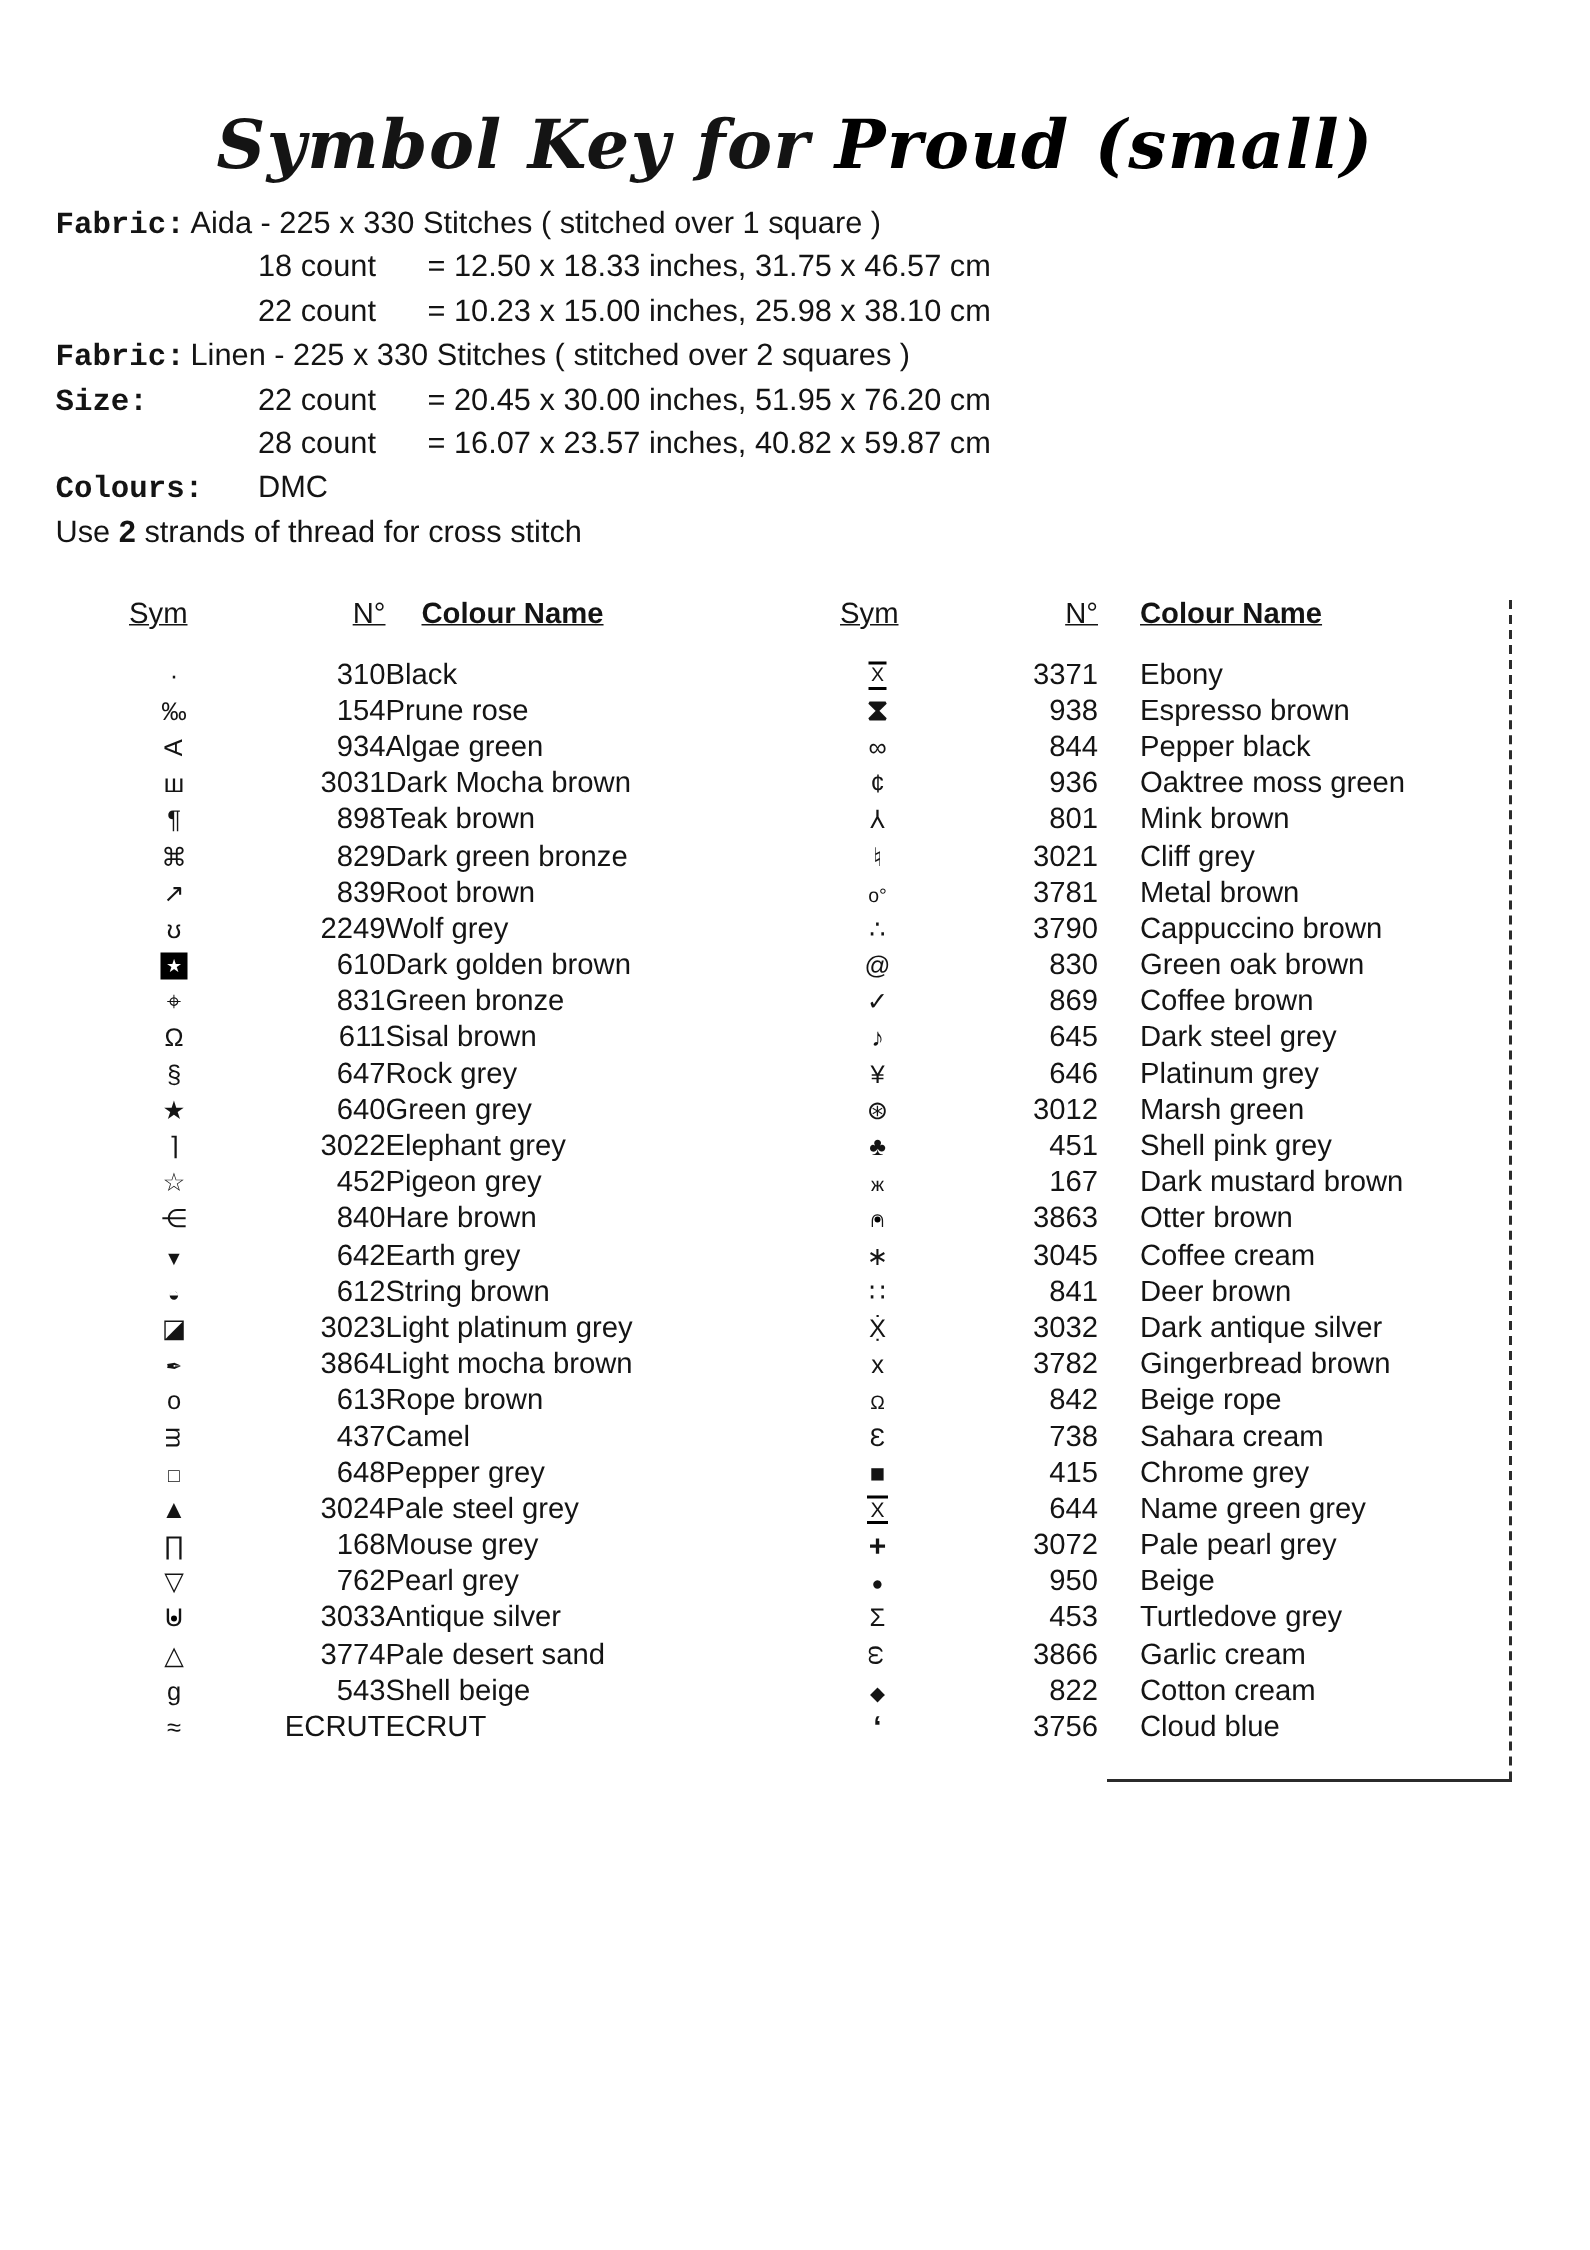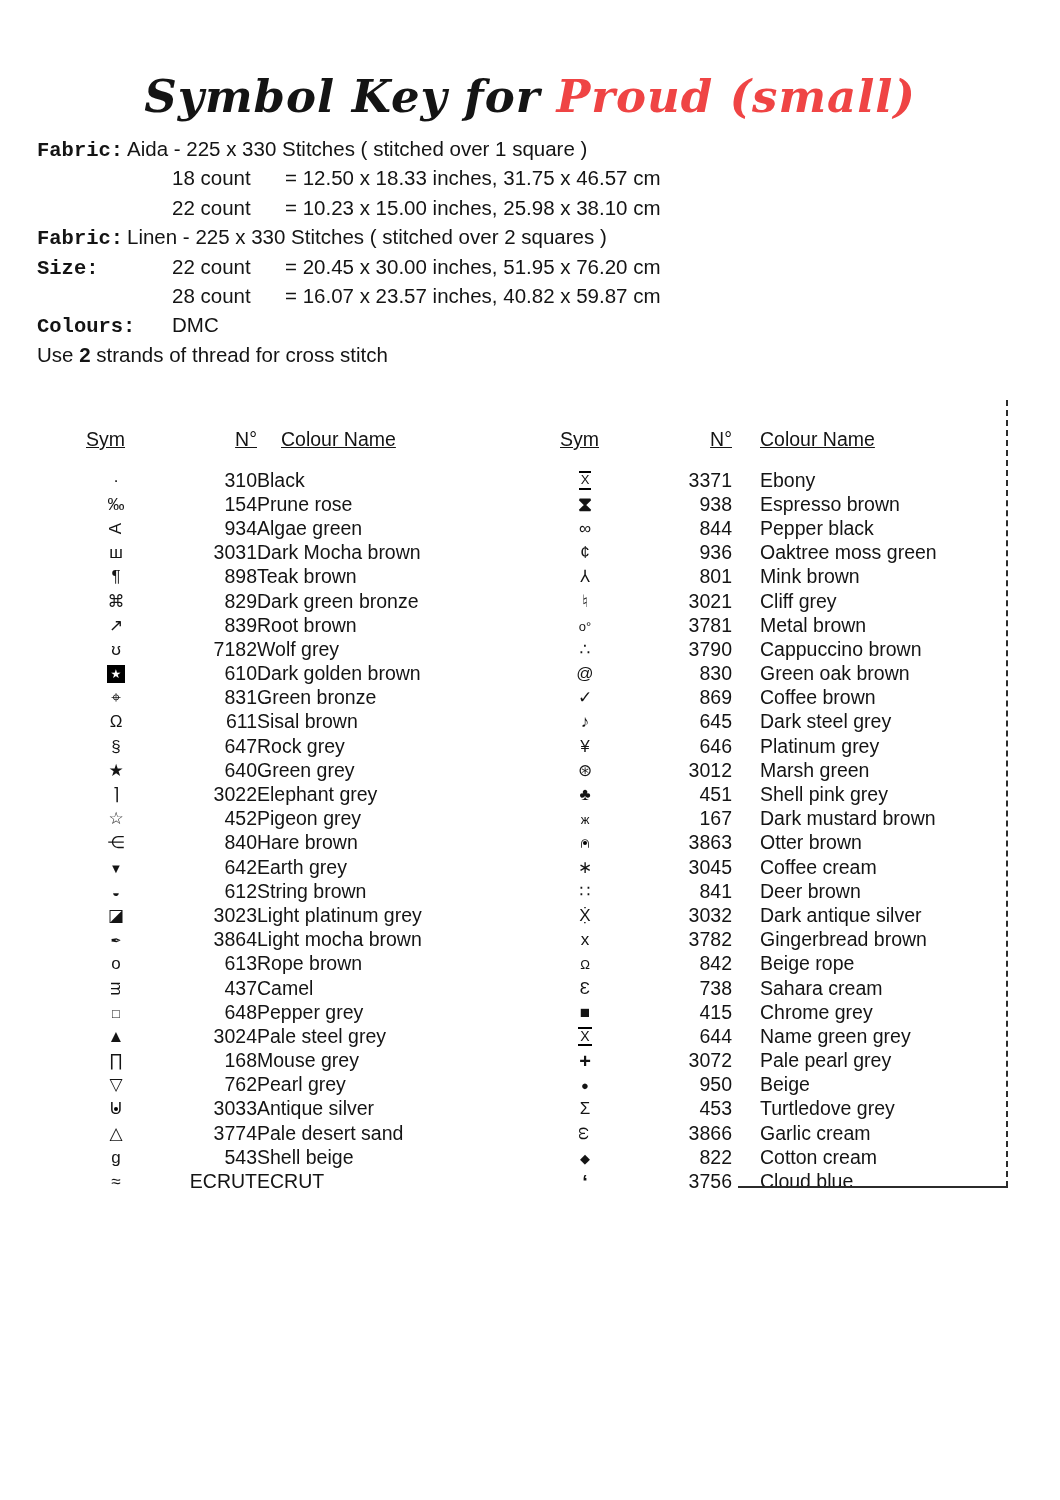--- a/index.html
+++ b/index.html
@@ -17,27 +17,27 @@
   
   .info{position:absolute;left:37px;top:134px;font-size:20.5px;}
   .info-line{height:29.4px;line-height:29.4px;white-space:nowrap;}
   .info-label{display:inline-block;width:90px;font-weight:bold;font-family:Liberation Mono, monospace;}
   .info-count{display:inline-block;width:113px;margin-left:45px;}
   .strands b{font-weight:bold;}
   
   .sym-table{position:absolute;top:398px;font-size:19.5px;}
   #table-left{left:86px;width:450px;}
   #table-right{left:560px;width:450px;}
-  .thead{display:flex;height:40px;align-items:flex-start;margin-top:30px;}
+  .thead{display:flex;height:40px;align-items:flex-start;}
   .thead span{text-decoration:underline;}
   .th-sym{width:60px;}
   #table-right .th-sym{width:50px;}
   .th-num{width:111px;text-align:right;}
   #table-right .th-num{width:122px;}
-  .th-name{margin-left:24px;}
+  .th-name{margin-left:24px;font-weight:bold;}
   #table-right .th-name{margin-left:28px;}
   .trow{display:flex;height:24.2px;align-items:center;}
   .sym-cell{width:60px;text-align:center;font-size:17px;line-height:1;}
   #table-right .sym-cell{width:50px;}
   .num-cell{width:111px;text-align:right;}
   #table-right .num-cell{width:122px;}
   .name-cell{white-space:nowrap;}
   #table-right .name-cell{margin-left:28px;}
   
   .sym-g{display:inline-block;}
@@ -51,21 +51,21 @@
   .lg{font-size:20px;}
   .b{font-weight:bold;}
   
   .vline{position:absolute;left:1006px;top:400px;height:787px;border-left:2px dashed #2b2b2b;}
   .bline{position:absolute;left:738px;top:1186px;width:270px;border-top:2px solid #2b2b2b;}
 </style>
 </head>
 <body>
 
 <div class="title">
-  <span class="t-black">Symbol Key for</span><span class="t-green" style="color: #ef4444;">Proud (small)</span>
+  <span class="t-black">Symbol Key for</span><span class="t-green" style="color: #000000;">Proud (small)</span>
 </div>
 
 <div class="info" id="info-block">
 
 <div class="info-line"><span class="info-label">Fabric:</span><span>Aida -  225 x 330 Stitches ( stitched over 1 square )</span></div>
     <div class="info-line"><span class="info-label"></span><span class="info-count">18 count</span><span>= 12.50 x 18.33 inches, 31.75 x 46.57 cm</span></div>
     <div class="info-line"><span class="info-label"></span><span class="info-count">22 count</span><span>= 10.23 x 15.00 inches, 25.98 x 38.10 cm</span></div>
     <div class="info-line"><span class="info-label">Fabric:</span><span>Linen -  225 x 330 Stitches ( stitched over 2 squares )</span></div>
     <div class="info-line"><span class="info-label">Size:</span><span class="info-count">22 count</span><span>= 20.45 x 30.00 inches, 51.95 x 76.20 cm</span></div>
     <div class="info-line"><span class="info-label"></span><span class="info-count">28 count</span><span>= 16.07 x 23.57 inches, 40.82 x 59.87 cm</span></div>
@@ -110,21 +110,21 @@
         <span class="num-cell">829</span>
         <span class="name-cell">Dark green bronze</span>
       </div>
       <div class="trow">
         <span class="sym-cell"><span class="sym-g">↗</span></span>
         <span class="num-cell">839</span>
         <span class="name-cell">Root brown</span>
       </div>
       <div class="trow">
         <span class="sym-cell"><span class="sym-g">ʊ</span></span>
-        <span class="num-cell">7182</span>
+        <span class="num-cell">2249</span>
         <span class="name-cell">Wolf grey</span>
       </div>
       <div class="trow">
         <span class="sym-cell"><span class="sym-g inv">★</span></span>
         <span class="num-cell">610</span>
         <span class="name-cell">Dark golden brown</span>
       </div>
       <div class="trow">
         <span class="sym-cell"><span class="sym-g">⌖</span></span>
         <span class="num-cell">831</span>

